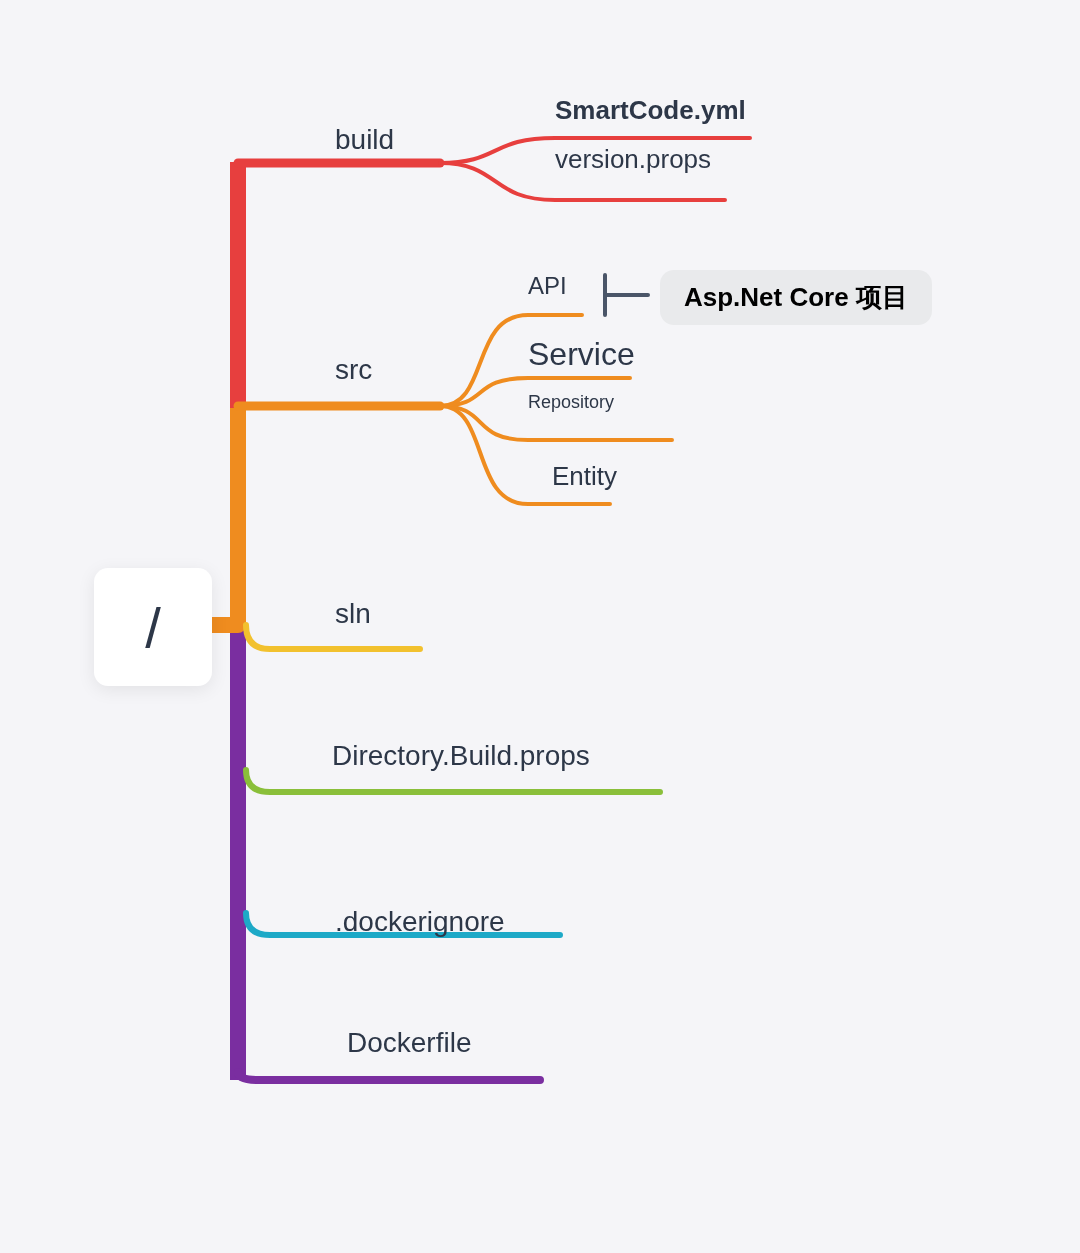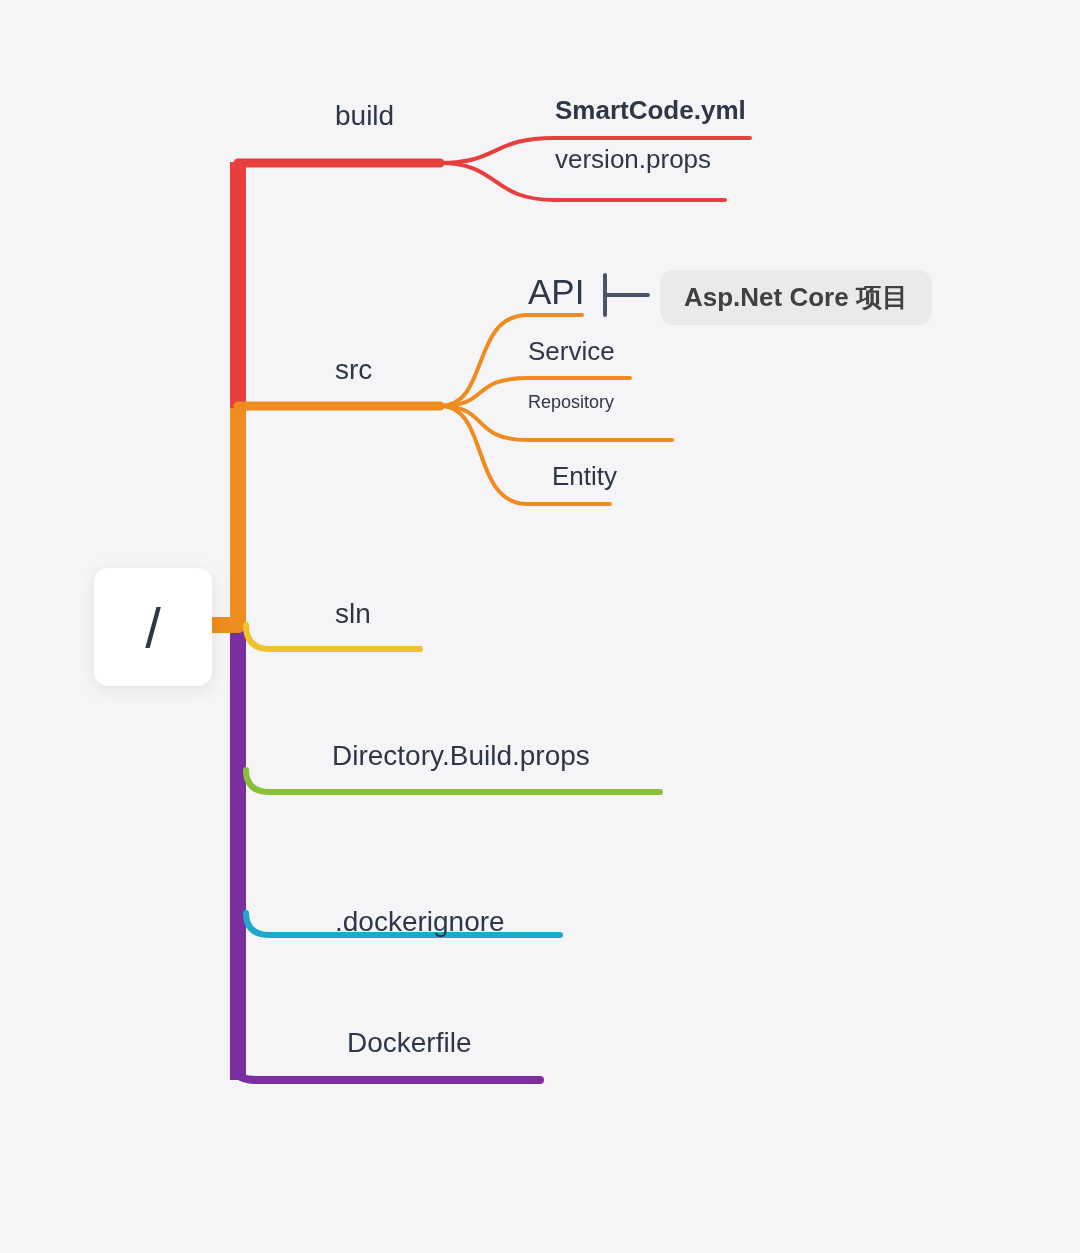--- a/index.html
+++ b/index.html
@@ -34,21 +34,21 @@
     color: #2d3748;
     font-weight: 400;
   }
   .badge {
     position: absolute;
     background: #e9eaec;
     border-radius: 14px;
     padding: 10px 24px;
     font-size: 26px;
     font-weight: 600;
-    color: #404040;
+    color: #000000;
     white-space: nowrap;
   }
 </style>
 </head>
 <body>
 
 <svg class="canvas" viewBox="0 0 1080 1253">
 
   <path d="M 210 625 L 238 625 L 238 1080" stroke="#7a2ea0" stroke-width="16" fill="none" stroke-linejoin="round"></path>
 
@@ -80,21 +80,21 @@
 
   <path d="M 440 406 C 490 406 470 504 528 504 L 610 504" stroke="#ef8c1f" stroke-width="4" fill="none" stroke-linecap="round"></path>
 
   <path d="M 605 275 L 605 315 M 605 295 L 648 295" stroke="#4a5568" stroke-width="4" fill="none" stroke-linecap="round"></path>
 </svg>
 
 <div class="root-node" style="left:94px; top:568px; width:118px; height:118px;">
   <span>/</span>
 </div>
 
-<div class="node" style="left:335px; top:100px;">
+<div class="node" style="left:335px; top:124px;">
   <span>build</span>
 </div>
 <div class="node" style="left:335px; top:354px;">
   <span>src</span>
 </div>
 <div class="node" style="left:335px; top:598px;">
   <span>sln</span>
 </div>
 <div class="node" style="left:332px; top:740px;">
   <span>Directory.Build.props</span>
@@ -106,24 +106,24 @@
   <span>Dockerfile</span>
 </div>
 
 <div class="node" style="left:555px; top:95px; font-size:26px;font-weight:bold;">
   <span>SmartCode.yml</span>
 </div>
 <div class="node" style="left:555px; top:144px; font-size:26px;">
   <span>version.props</span>
 </div>
 
-<div class="node" style="left:528px; top:272px; font-size:35px;">
+<div class="node" style="left:528px; top:272px; font-size:24px;">
   <span>API</span>
 </div>
-<div class="node" style="left:528px; top:336px; font-size:26px;">
+<div class="node" style="left:528px; top:336px; font-size:32px;">
   <span>Service</span>
 </div>
 <div class="node" style="left:528px; top:392px; font-size:18px;">
   <span>Repository</span>
 </div>
 <div class="node" style="left:552px; top:461px; font-size:26px;">
   <span>Entity</span>
 </div>
 
 <div class="badge" style="left:660px; top:270px;">

